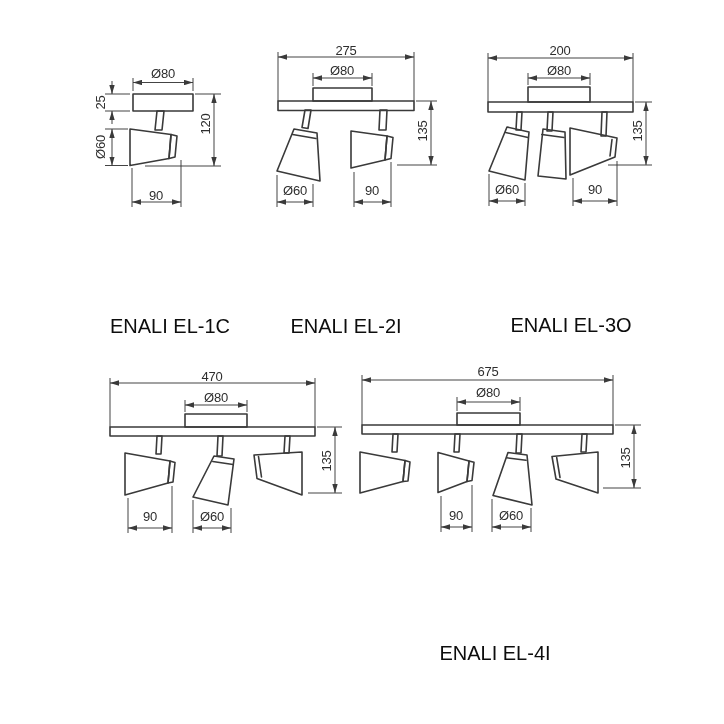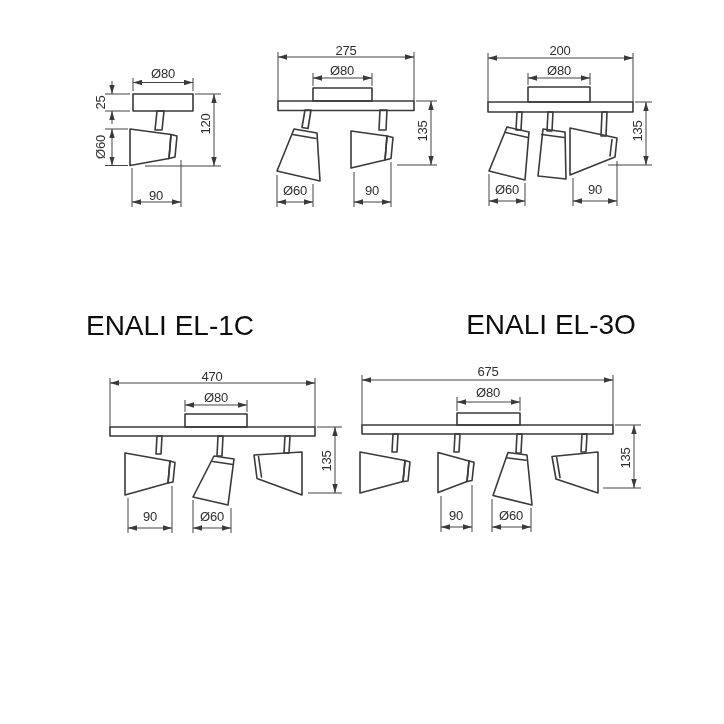--- a/index.html
+++ b/index.html
@@ -13,21 +13,21 @@
   
   .d{fill:none;stroke:#3a3a3a;stroke-width:0.95;}
   .dm{marker-start:url(#ar);marker-end:url(#ar);}
   .de{marker-end:url(#ar);}
   text.t{
     font-family:"Liberation Sans",sans-serif;font-size:13px;fill:#2e2e2e;
     text-anchor:middle;dominant-baseline:central;letter-spacing:-0.2px;
   }
   .product-label{
     position:absolute;transform:translate(-50%,-50%);
-    font-size:28px;color:#0d0d0d;white-space:nowrap;
+    font-size:20px;color:#0d0d0d;white-space:nowrap;
   }
 </style>
 </head>
 <body>
 
 <div class="stage">
 
 <svg width="724" height="724" viewBox="0 0 724 724">
   <defs>
     <marker id="ar" viewBox="0 0 10 6" refX="10" refY="3" markerWidth="9" markerHeight="5.4" markerUnits="userSpaceOnUse" orient="auto-start-reverse">
@@ -229,15 +229,17 @@
     </g>
     <g>
       <path class="d" d="M492,499 V532 M531,508 V532"></path>
       <path class="d dm" d="M492,527 H531"></path>
       <text class="t" x="511" y="515.5">Ø60</text>
     </g>
   </g>
 </svg>
 
 <div class="product-label" style="left:170px;top:326px">ENALI EL-1C</div>
-<div class="product-label" style="left:551px;top:325px">ENALI EL-3O</div>
+<div class="product-label" style="left:346px;top:326px">ENALI EL-2I</div>
+<div class="product-label" style="left:571px;top:325px">ENALI EL-3O</div>
+<div class="product-label" style="left:495px;top:653px">ENALI EL-4I</div>
 
 </div>
 
 </body></html>

